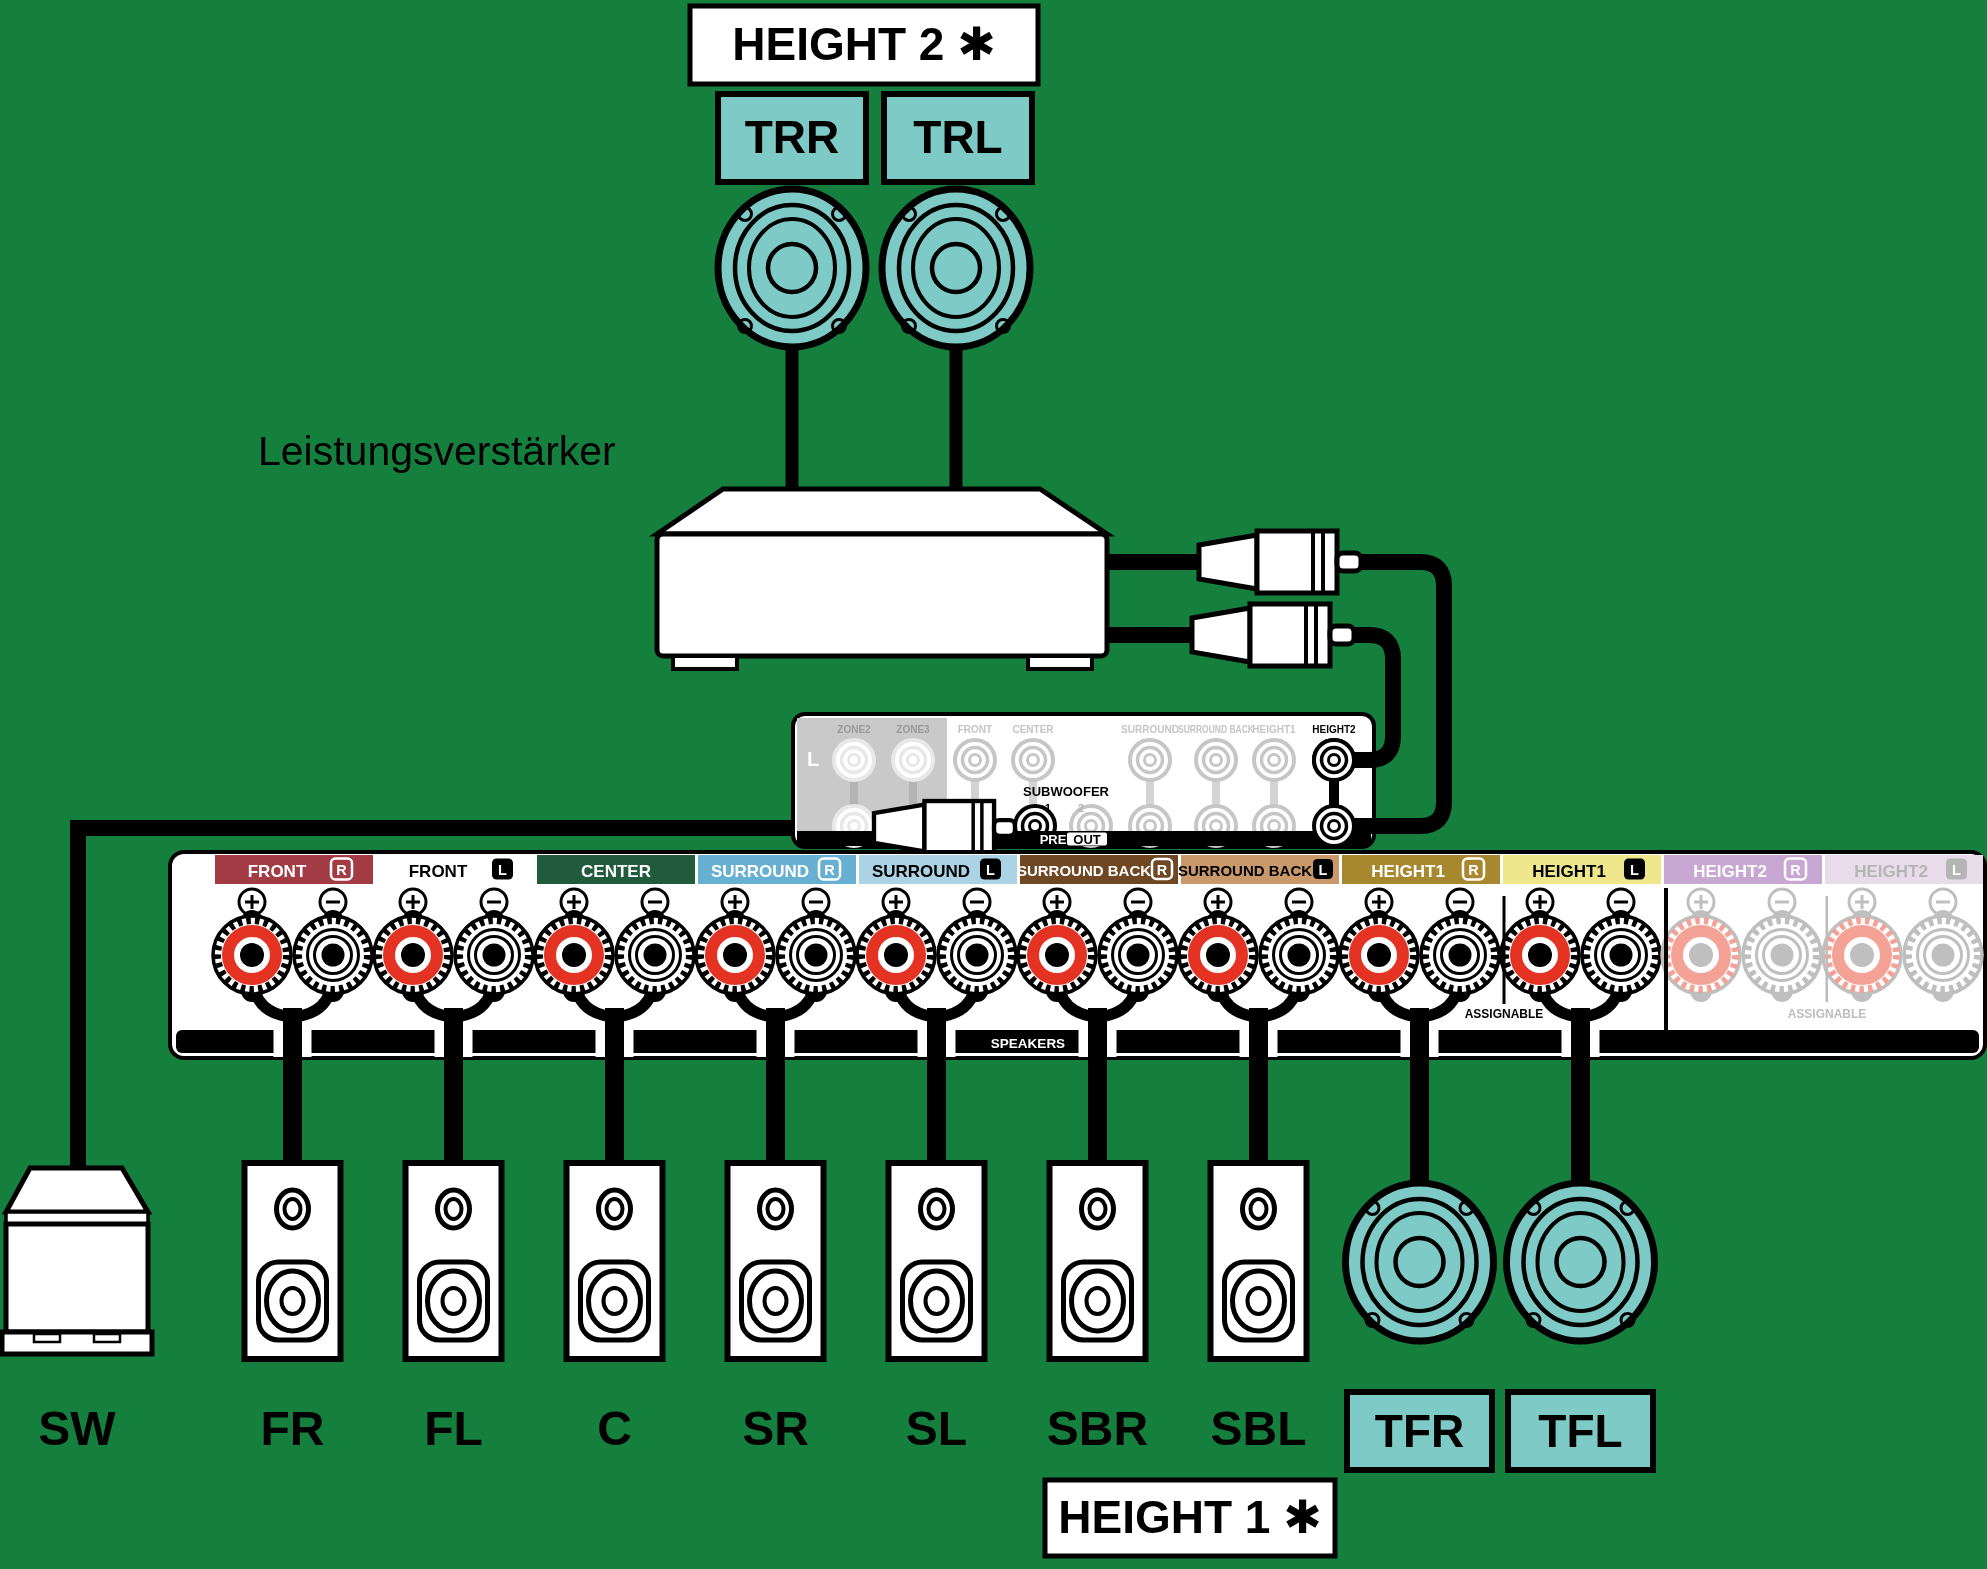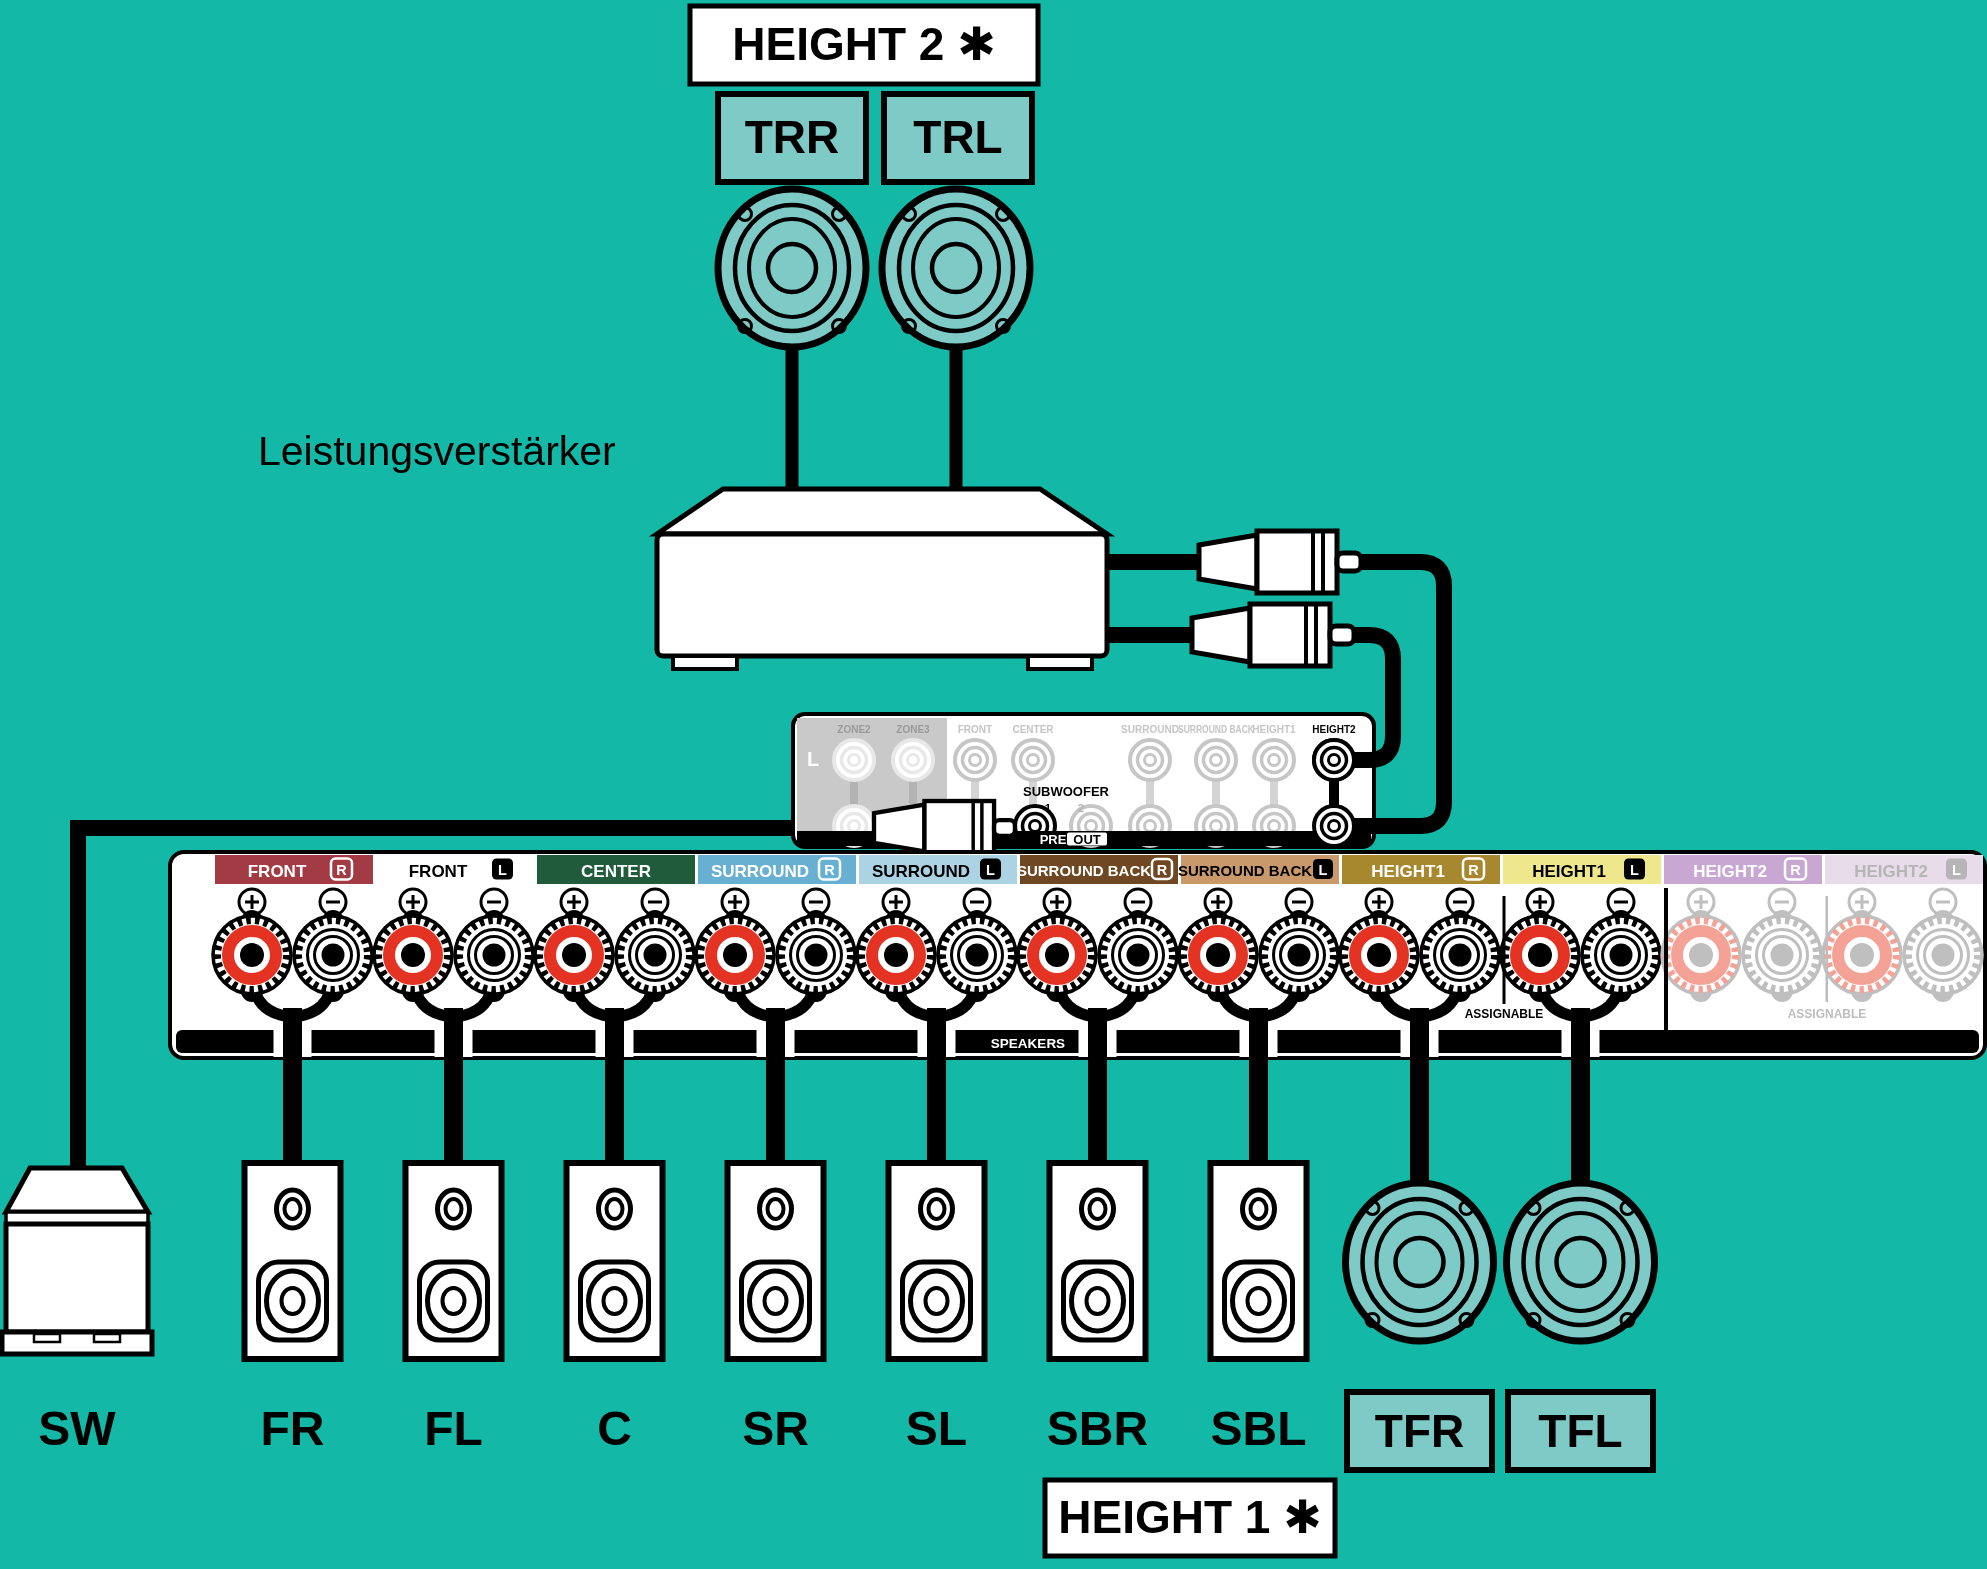--- a/index.html
+++ b/index.html
@@ -1,16 +1,16 @@
 <!DOCTYPE html>
 <html><head>
 <meta charset="utf-8">
 <style>
   html,body{margin:0;padding:0;background:#fff;}
-  .stage{width:1987px;height:1569px;position:relative;background:#14b8a6;}
+  .stage{width:1987px;height:1569px;position:relative;background:#15803d;}
   svg{display:block;}
   text{font-family:"Liberation Sans","DejaVu Sans",sans-serif;}
   .b{font-weight:bold;}
   .mid{text-anchor:middle;}
   .big{font-size:46px;}
   .lbl48{font-size:48px;}
   .amp-lbl{font-size:41px;font-weight:normal;}
   .strip-lbl{font-size:17px;font-weight:bold;}
   .strip-lbl-sm{font-size:15px;font-weight:bold;}
   .badge-lbl{font-size:14.5px;font-weight:bold;}

